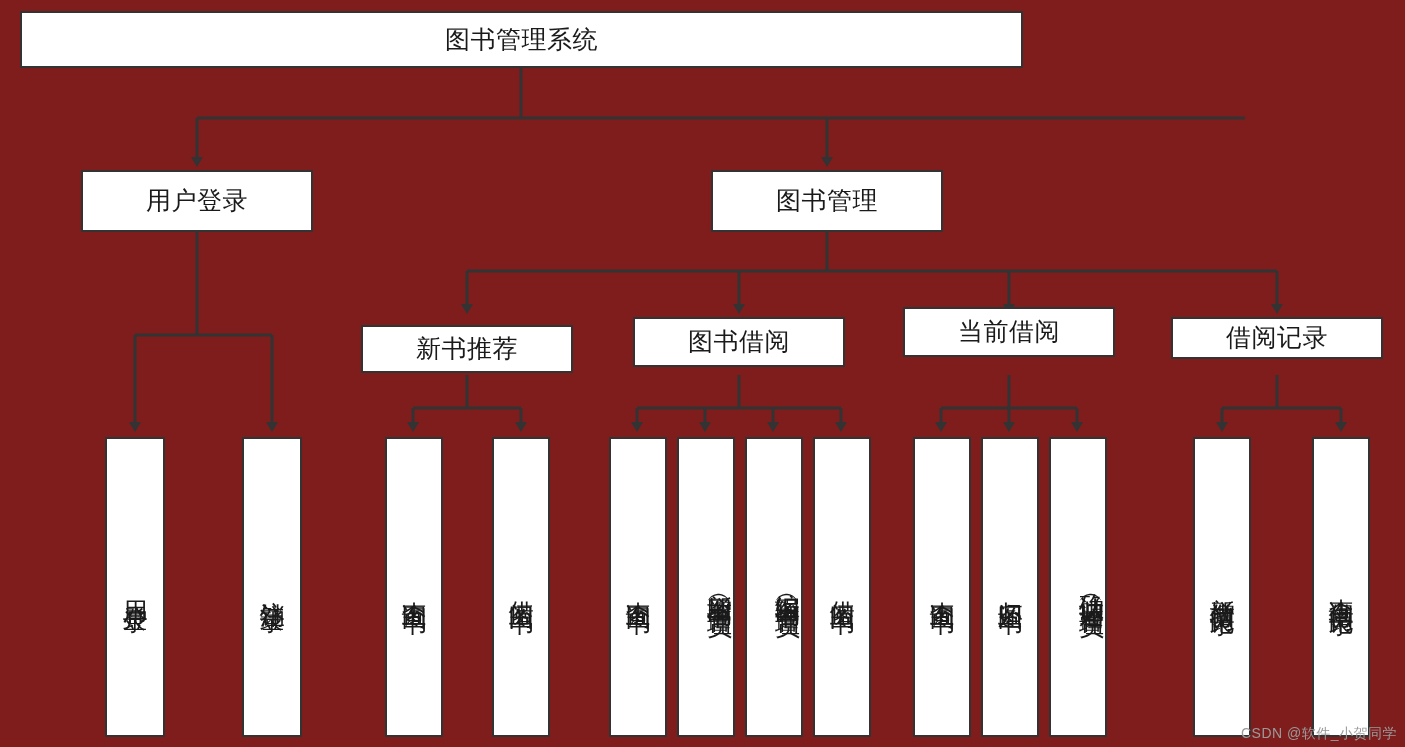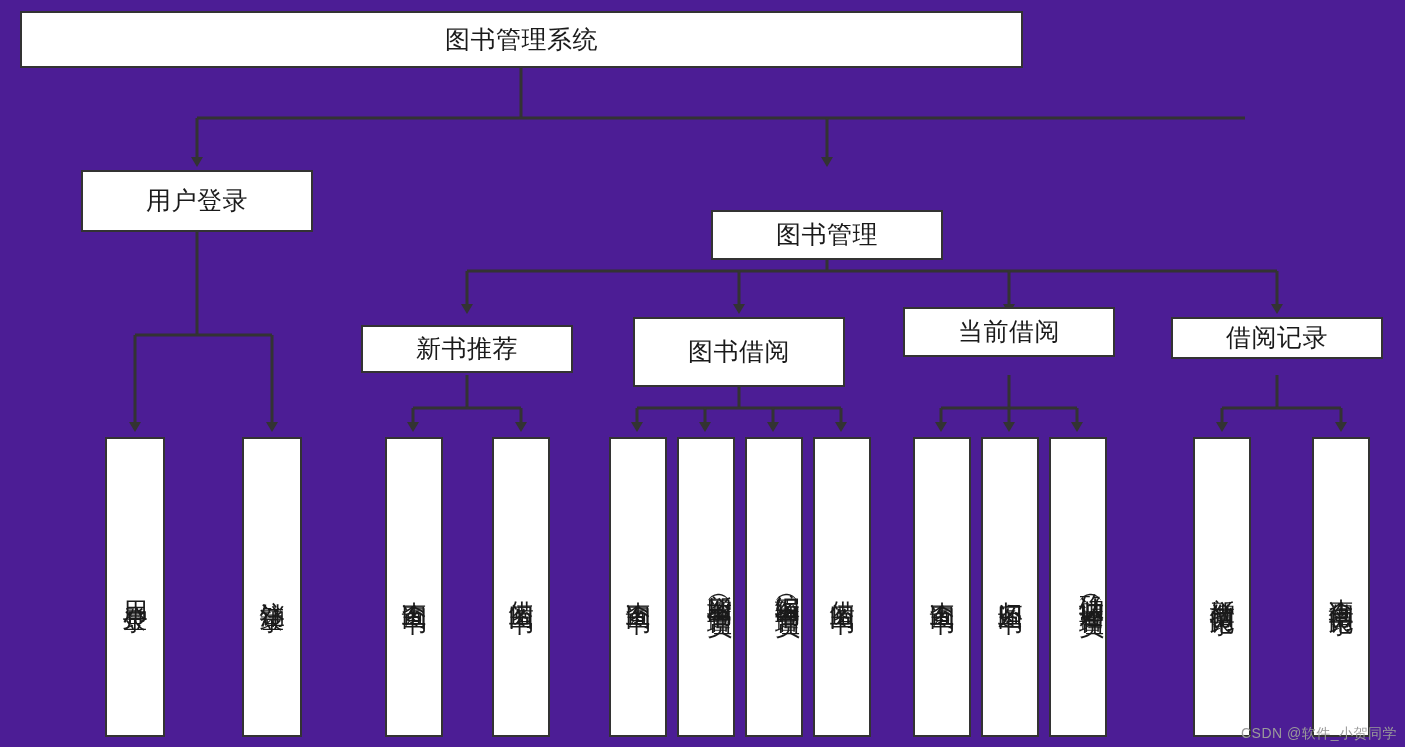--- a/index.html
+++ b/index.html
@@ -7,21 +7,21 @@
     padding: 0;
     background: #ffffff;
   }
   body {
     font-family: "Liberation Sans", "DejaVu Sans", sans-serif;
   }
   #canvas {
     position: relative;
     width: 1405px;
     height: 747px;
-    background: #4c1d95;
+    background: #7f1d1d;
     overflow: hidden;
   }
   #edges {
     position: absolute;
     left: 0;
     top: 0;
     width: 1405px;
     height: 747px;
     pointer-events: none;
   }
@@ -122,28 +122,28 @@
     </g>
   </svg>
 
   <div class="node horiz" style="left:20px; top:11px; width:1003px; height:57px;">
     <span class="node-label">图书管理系统</span>
   </div>
 
   <div class="node horiz" style="left:81px; top:170px; width:232px; height:62px;">
     <span class="node-label">用户登录</span>
   </div>
-  <div class="node horiz" style="left:711px; top:170px; width:232px; height:50px;margin-top:40px;">
+  <div class="node horiz" style="left:711px; top:170px; width:232px; height:62px;">
     <span class="node-label">图书管理</span>
   </div>
 
   <div class="node horiz" style="left:361px; top:325px; width:212px; height:48px;">
     <span class="node-label">新书推荐</span>
   </div>
-  <div class="node horiz" style="left:633px; top:317px; width:212px; height:70px;">
+  <div class="node horiz" style="left:633px; top:317px; width:212px; height:50px;">
     <span class="node-label">图书借阅</span>
   </div>
   <div class="node horiz" style="left:903px; top:307px; width:212px; height:50px;">
     <span class="node-label">当前借阅</span>
   </div>
   <div class="node horiz" style="left:1171px; top:317px; width:212px; height:42px;">
     <span class="node-label">借阅记录</span>
   </div>
 
   <div class="node vert mid" style="left:105px; top:437px; width:60px; height:300px;">

